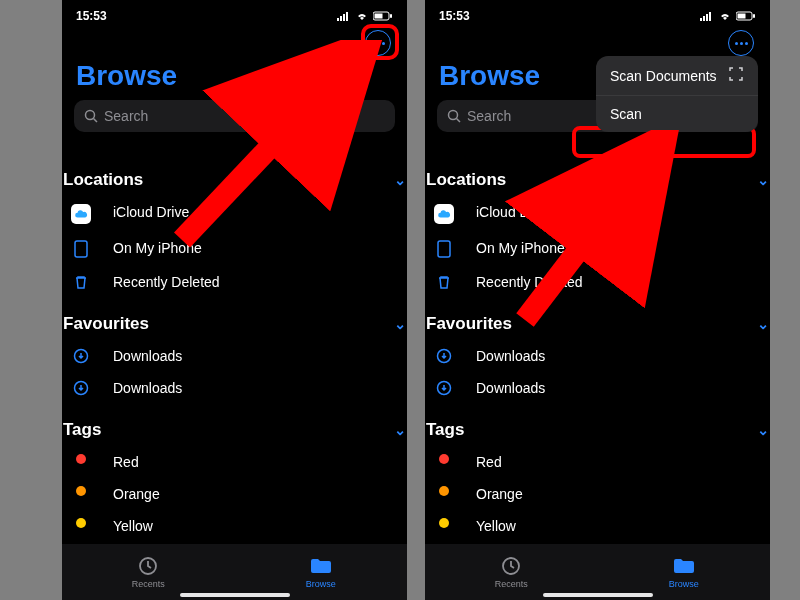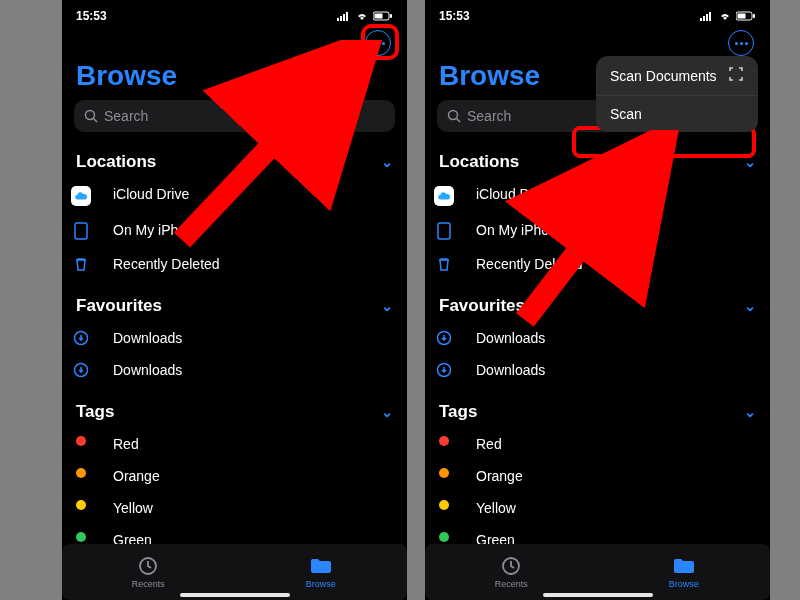--- a/index.html
+++ b/index.html
@@ -13,32 +13,32 @@
   .status-icons { display:flex; gap:4px; align-items:center; }
 
   .topbar { display:flex; justify-content:flex-end; padding:4px 16px 0 14px; height:30px; position:relative;}
   .more-btn { width:26px; height:26px; border:1.6px solid #2a85ff; border-radius:50%; display:flex; align-items:center; justify-content:center; color:#2a85ff; background:#000;}
   .more-btn .dots { display:flex; gap:2px; }
   .more-btn .dots span { width:3px; height:3px; background:#2a85ff; border-radius:50%; }
   .highlight-circle { position:absolute; border:4px solid #f00; border-radius:10px; }
 
   h1.browse { color:#2a85ff; font-size:28px; font-weight:700; padding:4px 14px 8px; }
 
-  .search { margin:0 12px 14px; background:#1c1c1e; border-radius:10px; height:32px; display:flex; align-items:center; padding:0 10px; color:#8e8e93; font-size:14px; gap:6px; }
-
-  .section-header { display:flex; justify-content:space-between; align-items:center; padding:6px 14px; font-weight:600; font-size:17px; }
+  .search { margin:0 12px 32px; background:#1c1c1e; border-radius:10px; height:32px; display:flex; align-items:center; padding:0 10px; color:#8e8e93; font-size:14px; gap:6px; }
+
+  .section-header { display:flex; justify-content:space-between; align-items:center; padding:6px 1px; font-weight:600; font-size:17px; }
   .chev { color:#2a85ff; font-size:14px; }
 
   .row { display:flex; align-items:flex-start; gap:21px; padding:8px 8px; font-size:14px; }
   .row .icon-wrap { width:22px; display:flex; justify-content:center; color:#2a85ff; }
   .cloud-box { width:20px; height:20px; background:#fff; border-radius:5px; display:flex; align-items:center; justify-content:center; }
   .cloud-box svg { width:14px; height:14px; color:#2aa8ff;}
   .tag-dot { width:10px; height:10px; border-radius:50%; }
 
-  .tabbar { position:absolute; bottom:0; left:0; right:0; height:56px; background:#121214; display:flex;border-radius:7px; }
+  .tabbar { position:absolute; bottom:0; left:0; right:0; height:56px; background:#121214; display:flex; }
   .tab { flex:1; display:flex; flex-direction:column; align-items:center; justify-content:center; gap:2px; font-size:9px; }
   .tab.inactive { color:#8e8e93; }
   .tab.active { color:#2a85ff; }
   .home-indicator { position:absolute; bottom:3px; left:50%; transform:translateX(-50%); width:110px; height:4px; background:#fff; border-radius:3px; opacity:.9; }
 
   .spacer { height:10px; }
 
   .menu { position:absolute; top:56px; right:12px; width:162px; background:#2c2c2e; border-radius:12px; overflow:hidden; color:#fff; z-index:5; }
   .menu-item { display:flex; justify-content:space-between; align-items:center; padding:10px 14px; font-size:14px; border-bottom:1px solid #3a3a3c; }
   .menu-item:last-child { border-bottom:none; }

